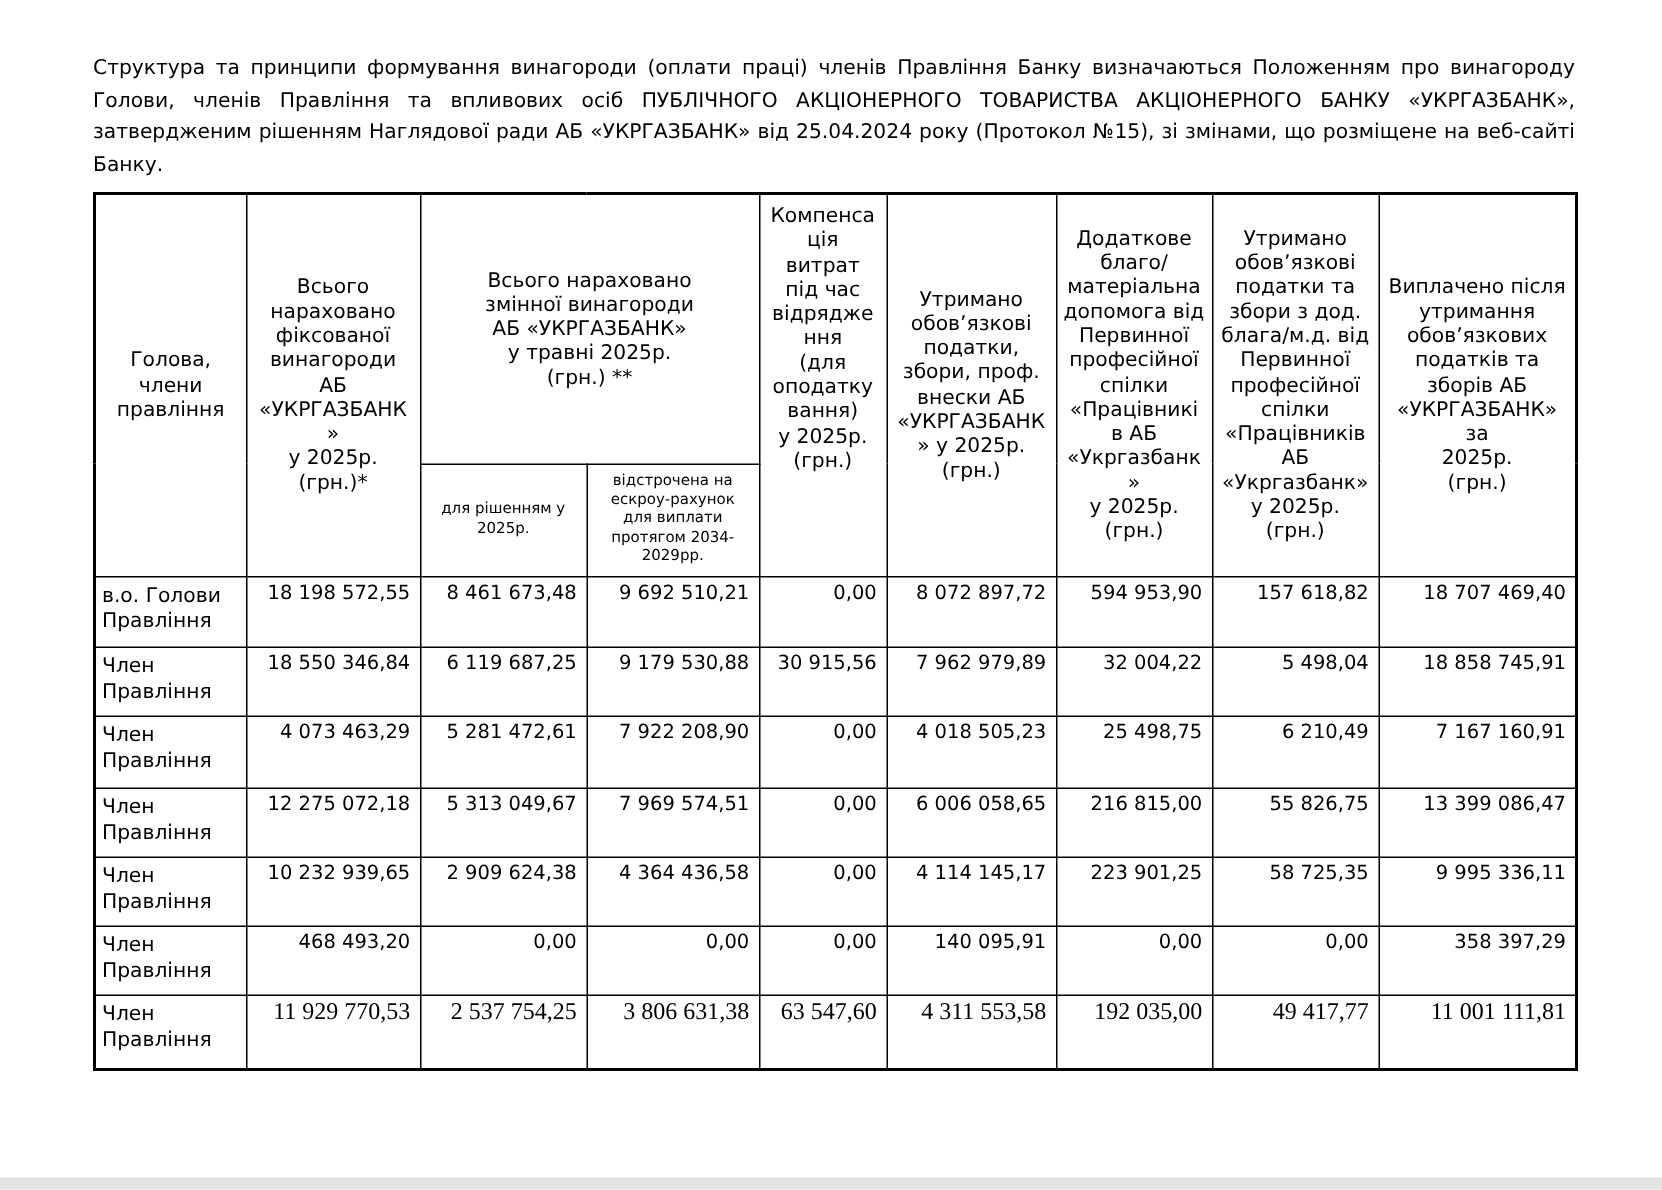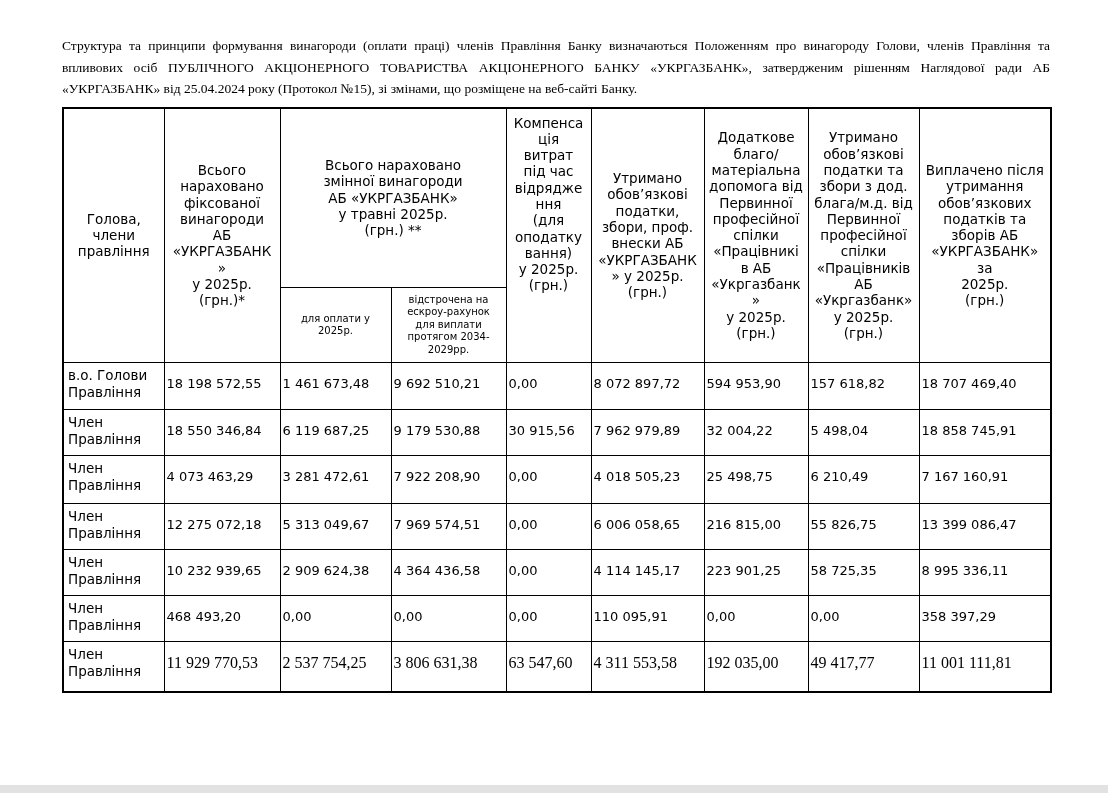--- a/index.html
+++ b/index.html
@@ -16,21 +16,20 @@
     position: absolute;
     left: 62px;
     top: 35px;
     width: 988px;
   }
   .para {
     font-size: 13.5px;
     line-height: 21.5px;
     text-align: justify;
     margin: 0;
-    font-family: Liberation Serif, serif;
   }
   .para.second {
     text-align: left;
     margin-top: 3px;
   }
   table.remuneration {
     border-collapse: collapse;
     table-layout: fixed;
     width: 988px;
     margin-top: 7px;
@@ -62,22 +61,23 @@
     font-size: 13.5px;
     line-height: 17px;
     text-align: left;
     vertical-align: top;
     white-space: pre-line;
     padding: 4px 2px 2px 4px;
   }
   td.num {
     font-size: 13px;
     line-height: 17px;
+    text-align: right;
     vertical-align: top;
-    padding: 12px 6px 2px 2px;
+    padding: 2px 6px 2px 2px;
     white-space: nowrap;
   }
   tr.small-nums td.num {
     font-size: 16px;
     font-family: Liberation Serif, serif;
   }
   tr.hrow1 { height: 180px; }
   tr.hrow2 { height: 75px; }
   tr.r46 { height: 46px; }
   tr.r47 { height: 47px; }
@@ -178,35 +178,35 @@
 утримання
 обов’язкових
 податків та
 зборів АБ
 «УКРГАЗБАНК»
 за
 2025р.
 (грн.)</th>
       </tr>
       <tr class="hrow2">
-        <th class="hdr sub">для оплати у
+        <th class="hdr sub">для рішенням у
 2025р.</th>
         <th class="hdr sub">відстрочена на
 ескроу-рахунок
 для виплати
 протягом 2034-
 2029рр.</th>
       </tr>
     </thead>
     <tbody>
       <tr class="r47">
         <td class="label">в.о. Голови
 Правління</td>
         <td class="num">18 198 572,55</td>
-        <td class="num">1 461 673,48</td>
+        <td class="num">8 461 673,48</td>
         <td class="num">9 692 510,21</td>
         <td class="num">0,00</td>
         <td class="num">8 072 897,72</td>
         <td class="num">594 953,90</td>
         <td class="num">157 618,82</td>
         <td class="num">18 707 469,40</td>
       </tr>
       <tr class="r46">
         <td class="label">Член
 Правління</td>
@@ -216,21 +216,21 @@
         <td class="num">30 915,56</td>
         <td class="num">7 962 979,89</td>
         <td class="num">32 004,22</td>
         <td class="num">5 498,04</td>
         <td class="num">18 858 745,91</td>
       </tr>
       <tr class="r48">
         <td class="label">Член
 Правління</td>
         <td class="num">4 073 463,29</td>
-        <td class="num">3 281 472,61</td>
+        <td class="num">5 281 472,61</td>
         <td class="num">7 922 208,90</td>
         <td class="num">0,00</td>
         <td class="num">4 018 505,23</td>
         <td class="num">25 498,75</td>
         <td class="num">6 210,49</td>
         <td class="num">7 167 160,91</td>
       </tr>
       <tr class="r46">
         <td class="label">Член
 Правління</td>
@@ -246,30 +246,30 @@
       <tr class="r46">
         <td class="label">Член
 Правління</td>
         <td class="num">10 232 939,65</td>
         <td class="num">2 909 624,38</td>
         <td class="num">4 364 436,58</td>
         <td class="num">0,00</td>
         <td class="num">4 114 145,17</td>
         <td class="num">223 901,25</td>
         <td class="num">58 725,35</td>
-        <td class="num">8 995 336,11</td>
+        <td class="num">9 995 336,11</td>
       </tr>
       <tr class="r46">
         <td class="label">Член
 Правління</td>
         <td class="num">468 493,20</td>
         <td class="num">0,00</td>
         <td class="num">0,00</td>
         <td class="num">0,00</td>
-        <td class="num">110 095,91</td>
+        <td class="num">140 095,91</td>
         <td class="num">0,00</td>
         <td class="num">0,00</td>
         <td class="num">358 397,29</td>
       </tr>
       <tr class="r50 small-nums">
         <td class="label">Член
 Правління</td>
         <td class="num">11 929 770,53</td>
         <td class="num">2 537 754,25</td>
         <td class="num">3 806 631,38</td>

